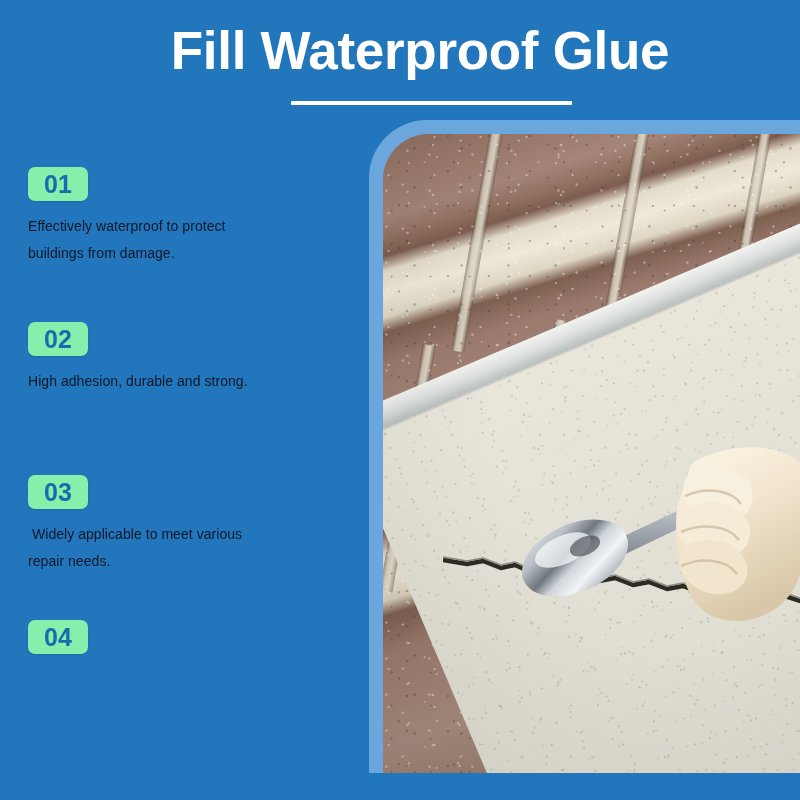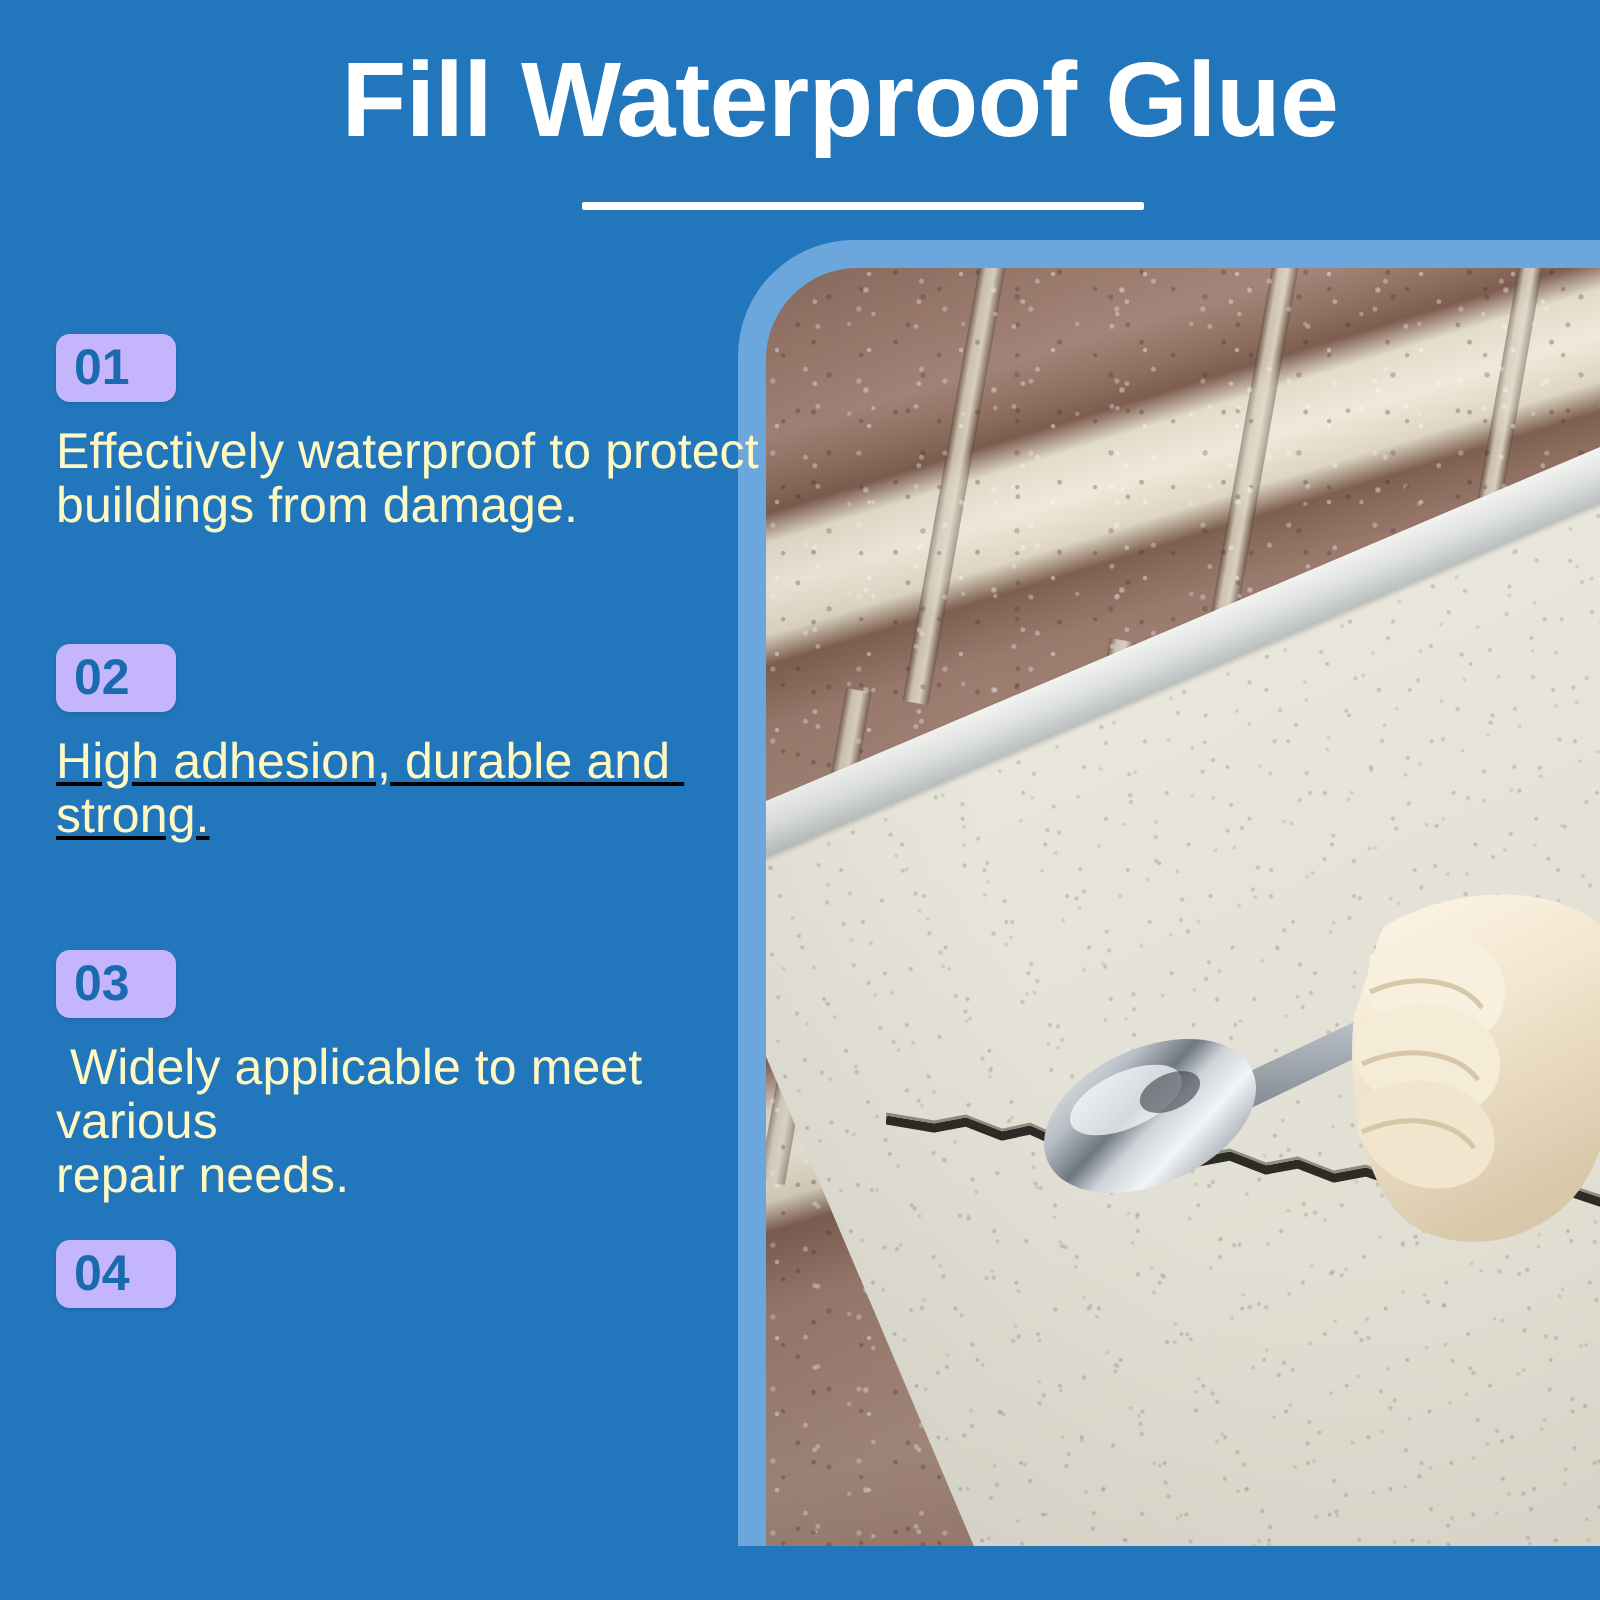--- a/index.html
+++ b/index.html
@@ -68,42 +68,43 @@
     z-index: 5;
   }
 
   .feature {
     position: absolute;
     left: 28px;
     width: 352px;
   }
 
   .feature-1 { top: 45px; }
-  .feature-2 { top: 200px; text-decoration: underline; }
+  .feature-2 { top: 200px; }
   .feature-3 { top: 353px; }
   .feature-4 { top: 498px; }
 
   .badge {
     display: inline-block;
     min-width: 60px;
     height: 34px;
-    background: #c4b5fd;
+    background: #86efac;
     border-radius: 7px;
     color: #1a6bae;
     font-size: 25px;
     font-weight: bold;
     line-height: 34px;
+    text-align: center;
     padding: 0 9px;
     box-shadow: 0 1px 2px rgba(0,0,0,0.12);
   }
 
   .feature-text {
     margin-top: 12px;
-    color: #fef9c3;
-    font-size: 25px;
+    color: #0f172a;
+    font-size: 14px;
     line-height: 27px;
     letter-spacing: 0.05px;
     white-space: pre-wrap;
   }
 
   
   .photo-panel {
     position: absolute;
     left: 369px;
     top: 120px;

